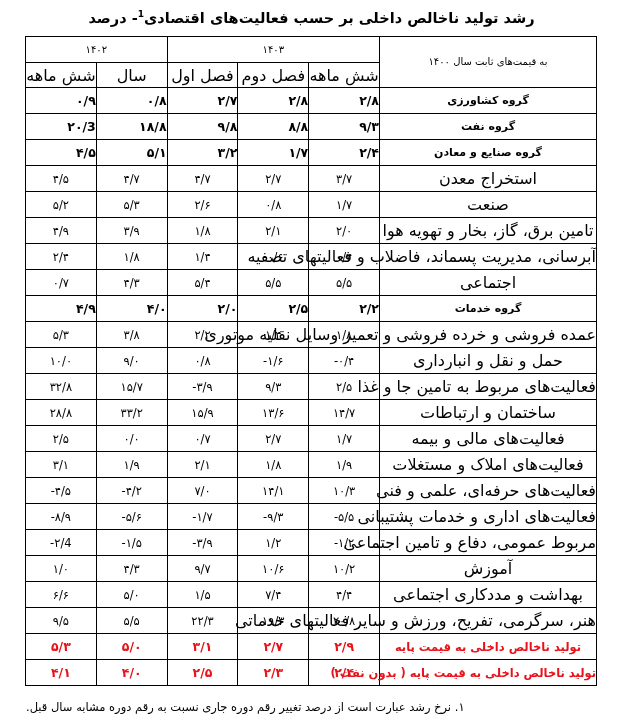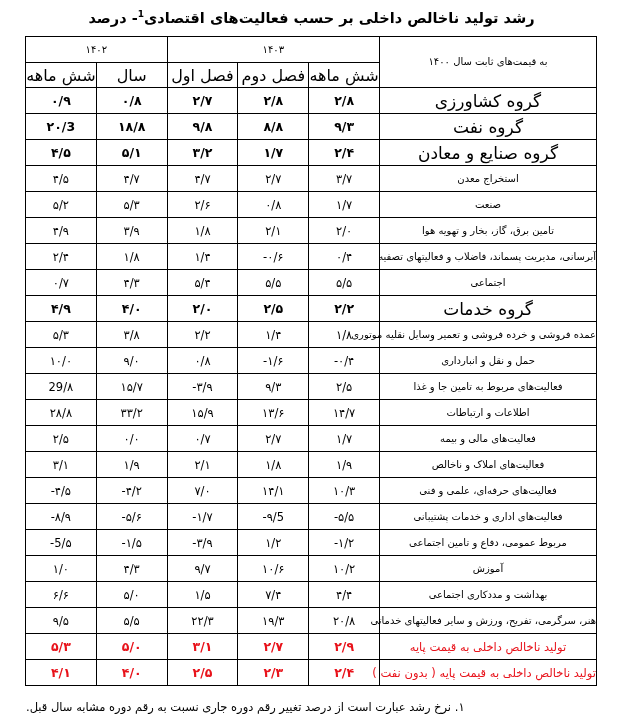--- a/index.html
+++ b/index.html
@@ -84,36 +84,36 @@
     line-height: 1.4;
   }
 
   
   tr.drow > td { height: 25px; }
 
   td.lbl {
     text-align: left;
     padding-left: 6px;
     padding-right: 6px;
-    font-size: 10px;
+    font-size: 16px;
     white-space: nowrap;
     direction: rtl;
   }
   td.num {
     font-size: 11.5px;
     font-family: "DejaVu Sans", "Liberation Sans", sans-serif;
     direction: ltr;
   }
 
   
-  tr.group td.lbl { font-weight: normal; font-size: 17px; }
-  tr.group td.num { font-weight: bold; font-size: 12.5px; }
-
-  
-  tr.total td.lbl { font-weight: normal; font-size: 11.5px; color: #e8121a; }
+  tr.group td.lbl { font-weight: bold; font-size: 11px; }
+  tr.group td.num { font-weight: bold; font-size: 12.5px; text-align: right; }
+
+  
+  tr.total td.lbl { font-weight: bold; font-size: 11.5px; color: #e8121a; }
   tr.total td.num { font-weight: bold; font-size: 12.5px; color: #e8121a; }
 
   
   .footnote {
     width: 571px;
     margin: 0 auto;
     padding-top: 13px;
     font-size: 11.5px;
     color: #000000;
     text-align: left;
@@ -242,69 +242,69 @@
             <td class="num">۰/۸</td>
             <td class="num">۹/۰</td>
             <td class="num">۱۰/۰</td>
           </tr>
           <tr class="drow sub">
             <td class="lbl">فعالیت‌های مربوط به تامین جا و غذا</td>
             <td class="num">۲/۵</td>
             <td class="num">۹/۳</td>
             <td class="num">-۳/۹</td>
             <td class="num">۱۵/۷</td>
-            <td class="num">29/۸</td>
-          </tr>
-          <tr class="drow sub">
-            <td class="lbl">اطلاعات و ارتباطات</td>
+            <td class="num">۳۲/۸</td>
+          </tr>
+          <tr class="drow sub">
+            <td class="lbl">ساختمان و ارتباطات</td>
             <td class="num">۱۴/۷</td>
             <td class="num">۱۳/۶</td>
             <td class="num">۱۵/۹</td>
             <td class="num">۳۳/۲</td>
             <td class="num">۲۸/۸</td>
           </tr>
           <tr class="drow sub">
             <td class="lbl">فعالیت‌های مالی و بیمه</td>
             <td class="num">۱/۷</td>
             <td class="num">۲/۷</td>
             <td class="num">۰/۷</td>
             <td class="num">۰/۰</td>
             <td class="num">۲/۵</td>
           </tr>
           <tr class="drow sub">
-            <td class="lbl">فعالیت‌های املاک و ناخالص</td>
+            <td class="lbl">فعالیت‌های املاک و مستغلات</td>
             <td class="num">۱/۹</td>
             <td class="num">۱/۸</td>
             <td class="num">۲/۱</td>
             <td class="num">۱/۹</td>
             <td class="num">۳/۱</td>
           </tr>
           <tr class="drow sub">
             <td class="lbl">فعالیت‌های حرفه‌ای، علمی و فنی</td>
             <td class="num">۱۰/۳</td>
             <td class="num">۱۴/۱</td>
             <td class="num">۷/۰</td>
             <td class="num">-۴/۲</td>
             <td class="num">-۴/۵</td>
           </tr>
           <tr class="drow sub">
             <td class="lbl">فعالیت‌های اداری و خدمات پشتیبانی</td>
             <td class="num">-۵/۵</td>
-            <td class="num">-۹/5</td>
+            <td class="num">-۹/۳</td>
             <td class="num">-۱/۷</td>
             <td class="num">-۵/۶</td>
             <td class="num">-۸/۹</td>
           </tr>
           <tr class="drow sub">
             <td class="lbl">مربوط عمومی، دفاع و تامین اجتماعی</td>
             <td class="num">-۱/۲</td>
             <td class="num">۱/۲</td>
             <td class="num">-۳/۹</td>
             <td class="num">-۱/۵</td>
-            <td class="num">-5/۵</td>
+            <td class="num">-۲/4</td>
           </tr>
           <tr class="drow sub">
             <td class="lbl">آموزش</td>
             <td class="num">۱۰/۲</td>
             <td class="num">۱۰/۶</td>
             <td class="num">۹/۷</td>
             <td class="num">۴/۳</td>
             <td class="num">۱/۰</td>
           </tr>
           <tr class="drow sub">

